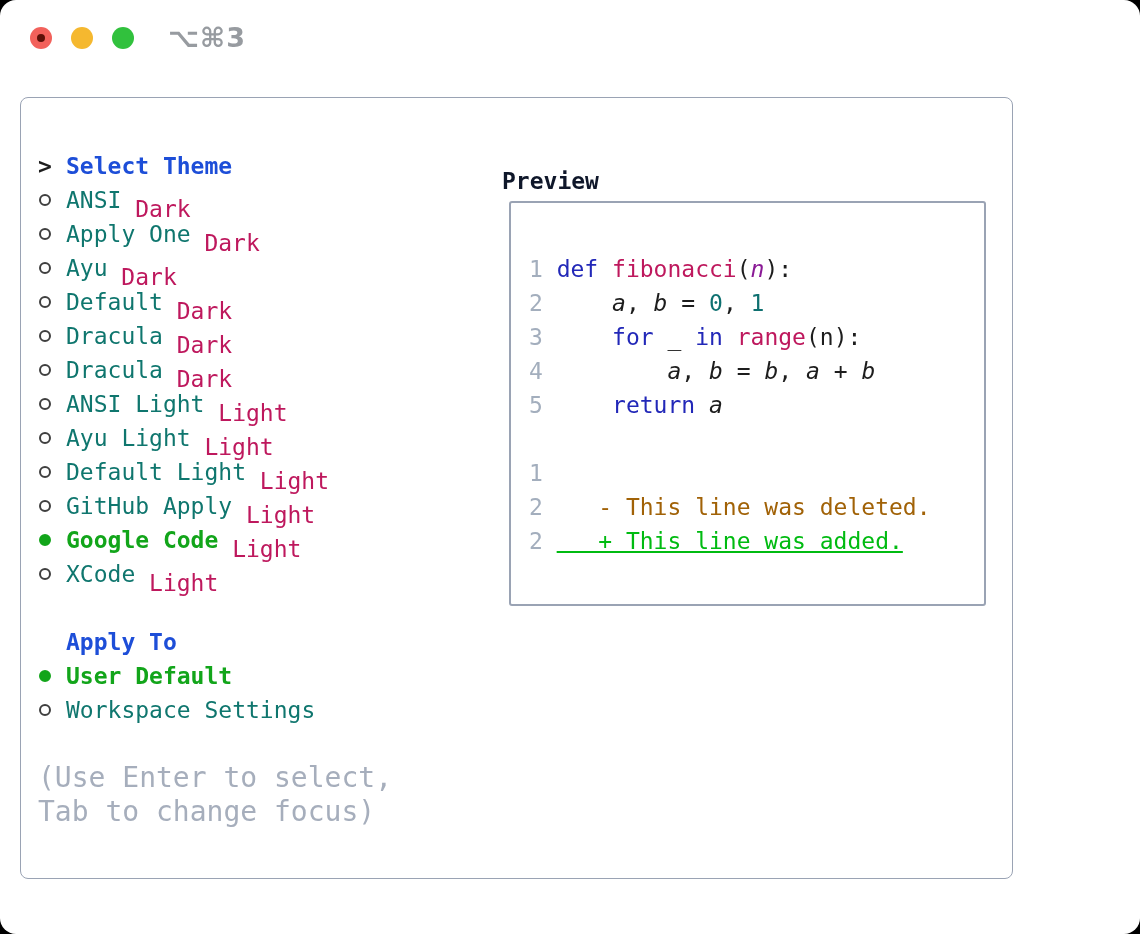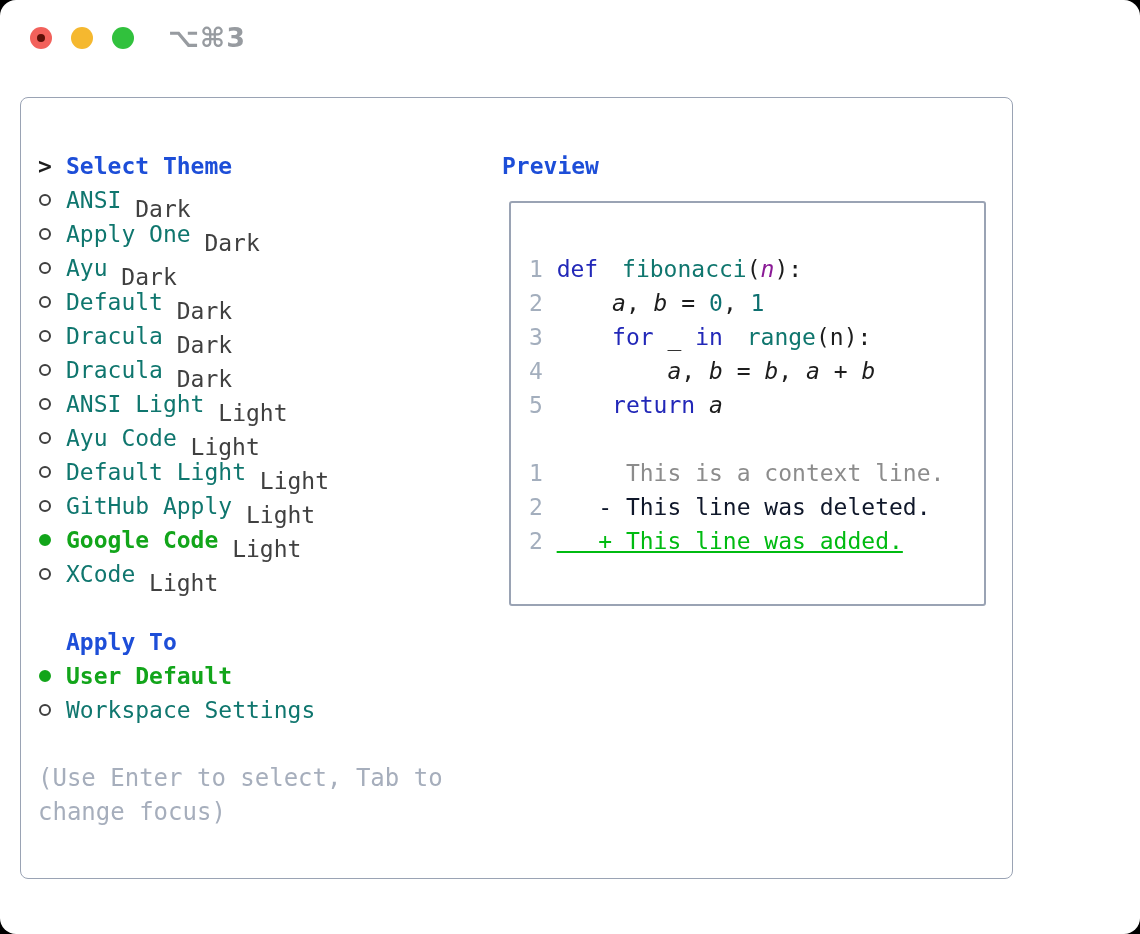--- a/index.html
+++ b/index.html
@@ -26,45 +26,45 @@
     border:1.5px solid #9aa3b4;border-radius:8px;background:#fff;box-sizing:border-box;
   }
   .left-col{position:absolute;left:17px;top:51px;width:450px;}
   .row{height:34px;display:flex;align-items:center;font-size:23px;color:#3a3a3a;white-space:pre;}
   .row .marker{width:28px;display:flex;align-items:center;justify-content:flex-start;flex:none;}
   .cursor-glyph{font-weight:bold;color:#1d1d1d;font-size:23px;}
   .radio{width:12px;height:12px;border-radius:50%;border:2px solid #3f3f3f;box-sizing:border-box;margin-left:1px;}
   .row.selected .radio{background:#12a51a;border-color:#12a51a;}
   .row.selected .name{color:#12a51a;font-weight:bold;}
   .row .name{color:#0f766e;}
-  .row .variant{color:#404040;margin-left:13.8px;margin-top:18px;}
+  .row .variant{color:#be185d;margin-left:13.8px;margin-top:18px;}
   .row.header .name{font-weight:bold;color:#1d4ed8;}
   .spacer{height:34px;}
-  .hint{font-size:24px;line-height:34px;color:#a6aebc;width:420px;white-space:pre-wrap;}
+  .hint{font-size:28px;line-height:34px;color:#a6aebc;width:420px;white-space:pre-wrap;}
   
   .preview-title{
-    position:absolute;left:481px;top:51px;height:34px;display:flex;align-items:center;
-    font-size:23px;font-weight:bold;color:#1d4ed8;
+    position:absolute;left:481px;top:66px;height:34px;display:flex;align-items:center;
+    font-size:23px;font-weight:bold;color:#0f172a;
   }
   .preview-box{
     position:absolute;left:488px;top:103px;width:477px;height:405px;
     border:2px solid #9aa3b4;border-radius:3px;box-sizing:border-box;
     padding:49px 0 0 18px;overflow:hidden;background:#fff;
   }
   .code-line{height:34px;font-size:23px;white-space:pre;display:flex;align-items:center;}
   .ln{color:#a3aebd;padding-right:13.8px;min-width:13.8px;display:inline-block;}
   .tok-kw{color:#2228b8;}
-  .tok-fn{color:#0f766e;margin-left:10px;}
+  .tok-fn{color:#be185d;}
   .tok-fn-arg{color:#8a1a96;font-style:italic;}
   .tok-pln{color:#1d1d1d;}
   .tok-pun{color:#1d1d1d;}
   .tok-var{color:#1d1d1d;font-style:italic;}
   .tok-lit{color:#0e7070;}
   .tok-ctx{color:#8c8c8c;}
-  .tok-del{color:#0f172a;}
+  .tok-del{color:#a16207;}
   .tok-add{color:#00bb11;text-decoration:underline;}
 </style>
 </head>
 <body>
 
 <div class="window">
 
   <div class="traffic">
     <div class="light red"></div>
     <div class="light yellow"></div>
@@ -120,21 +120,21 @@
           </div>
 
           <div class="row option unselected">
             <span class="marker"><span class="radio"></span></span>
             <span class="name">ANSI Light</span>
             <span class="variant">Light</span>
           </div>
 
           <div class="row option unselected">
             <span class="marker"><span class="radio"></span></span>
-            <span class="name">Ayu Code</span>
+            <span class="name">Ayu Light</span>
             <span class="variant">Light</span>
           </div>
 
           <div class="row option unselected">
             <span class="marker"><span class="radio"></span></span>
             <span class="name">Default Light</span>
             <span class="variant">Light</span>
           </div>
 
           <div class="row option unselected">
@@ -183,19 +183,19 @@
 
     <div class="preview-title">Preview</div>
 
     <div class="preview-box">
         <div class="code-line"><span class="ln">1</span><span class="tok-kw">def </span><span class="tok-fn">fibonacci</span><span class="tok-pun">(</span><span class="tok-fn-arg">n</span><span class="tok-pun">):</span></div>
         <div class="code-line"><span class="ln">2</span><span class="tok-pln">    </span><span class="tok-var">a</span><span class="tok-pln">, </span><span class="tok-var">b</span><span class="tok-pln"> = </span><span class="tok-lit">0</span><span class="tok-pln">, </span><span class="tok-lit">1</span></div>
         <div class="code-line"><span class="ln">3</span><span class="tok-pln">    </span><span class="tok-kw">for</span><span class="tok-pln"> _ </span><span class="tok-kw">in</span><span class="tok-pln"> </span><span class="tok-fn">range</span><span class="tok-pun">(n):</span></div>
         <div class="code-line"><span class="ln">4</span><span class="tok-pln">        </span><span class="tok-var">a</span><span class="tok-pln">, </span><span class="tok-var">b</span><span class="tok-pln"> = </span><span class="tok-var">b</span><span class="tok-pln">, </span><span class="tok-var">a</span><span class="tok-pln"> + </span><span class="tok-var">b</span></div>
         <div class="code-line"><span class="ln">5</span><span class="tok-pln">    </span><span class="tok-kw">return</span><span class="tok-pln"> </span><span class="tok-var">a</span></div>
         <div class="code-line"><span class="ln"></span></div>
-        <div class="code-line"><span class="ln">1</span><span class="tok-ctx">     This is a context line.</span></div>
+        <div class="code-line"><span class="ln">1</span></div>
         <div class="code-line"><span class="ln">2</span><span class="tok-del">   - This line was deleted.</span></div>
         <div class="code-line"><span class="ln">2</span><span class="tok-add">   + This line was added.</span></div>
       </div>
 
   </div>
 </div>
 
 </body></html>

